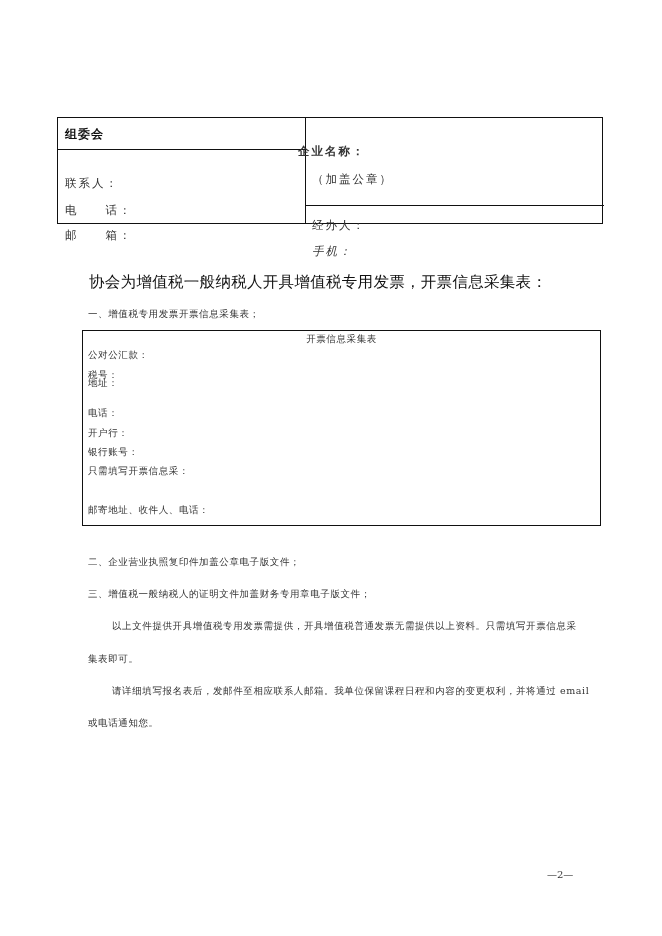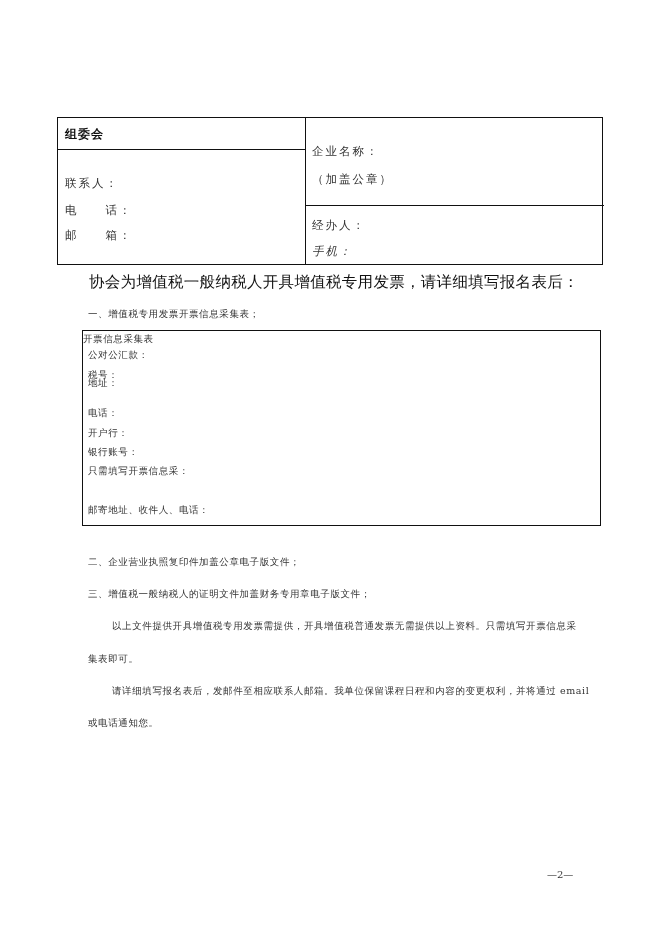--- a/index.html
+++ b/index.html
@@ -1,54 +1,54 @@
 <!DOCTYPE html>
 <html><head>
   <meta charset="utf-8">
   <style>
     html, body { margin: 0; padding: 0; background: #ffffff; }
     body { width: 662px; height: 936px; position: relative; overflow: hidden;
            font-family: "DejaVu Serif", "Liberation Serif", serif; color: #222; }
     .abs { position: absolute; white-space: nowrap; }
-    .top-table { position: absolute; left: 57px; top: 117px; width: 546px; height: 148px;
+    .top-table { position: absolute; left: 57px; top: 117px; width: 546px; height: 107px;
                  border: 1.4px solid #111; box-sizing: border-box; }
     .vdiv { position: absolute; left: 247px; top: 0; width: 1.4px; height: 100%; background: #111; }
     .hdiv-left { position: absolute; left: 0; top: 31px; width: 248px; height: 1.4px; background: #111; }
     .hdiv-right { position: absolute; left: 248px; top: 87px; width: 298px; height: 1.4px; background: #111; }
     .t-sm { font-size: 11.5px; letter-spacing: 2px; color: #333; }
     .t-head { font-size: 12px; font-weight: bold; color: #111; letter-spacing: 1px; }
     .heading { font-size: 15.5px; color: #111; letter-spacing: 0.3px; }
     .para { font-size: 9.5px; color: #333; letter-spacing: 0.6px; }
     .form-box { position: absolute; left: 82px; top: 330px; width: 519px; height: 196px;
                 border: 1.4px solid #111; box-sizing: border-box; }
-    .form-title { position: absolute; left: 0; width: 100%; top: 2px; 
+    .form-title { position: absolute; left: 0; width: 100%; top: 2px; text-align: center;
                   font-size: 9.5px; color: #333; letter-spacing: 0.6px; }
     .form-line { position: absolute; left: 5px; font-size: 9.5px; color: #333; letter-spacing: 0.6px; white-space: nowrap; }
     .pagenum { font-size: 10px; color: #333; }
   </style>
 </head>
 <body>
 
 <div class="top-table">
   <div class="vdiv"></div>
   <div class="hdiv-left"></div>
   <div class="hdiv-right"></div>
 
   <div class="abs t-head" style="left:7px; top:8px;">组委会</div>
   <div class="abs t-sm" style="left:7px; top:58px;">联系人：</div>
   <div class="abs t-sm" style="left:7px; top:85px;">电　　话：</div>
   <div class="abs t-sm" style="left:7px; top:110px;">邮　　箱：</div>
 
-  <div class="abs t-sm" style="left:254px; top:26px;">企业名称：</div>
+  <div class="abs t-sm" style="left:240px; top:26px;font-weight:bold;">企业名称：</div>
   <div class="abs t-sm" style="left:254px; top:54px;">（加盖公章）</div>
   <div class="abs t-sm" style="left:254px; top:100px;">经办人：</div>
   <div class="abs t-sm" style="left:254px; top:126px;font-style:italic;">手机：</div>
 </div>
 
-<div class="abs heading" style="left:89px; top:272px;">协会为增值税一般纳税人开具增值税专用发票，请详细填写报名表后：</div>
+<div class="abs heading" style="left:89px; top:272px;">协会为增值税一般纳税人开具增值税专用发票，开票信息采集表：</div>
 
 <div class="abs para" style="left:88px; top:308px;">一、增值税专用发票开票信息采集表；</div>
 
 <div class="form-box">
   <div class="form-title">开票信息采集表</div>
   <div class="form-line" style="top:18px;">公对公汇款：</div>
   <div class="form-line" style="top:38px;">税号：</div>
   <div class="form-line" style="top:46px;">地址：</div>
   <div class="form-line" style="top:76px;">电话：</div>
   <div class="form-line" style="top:96px;">开户行：</div>

